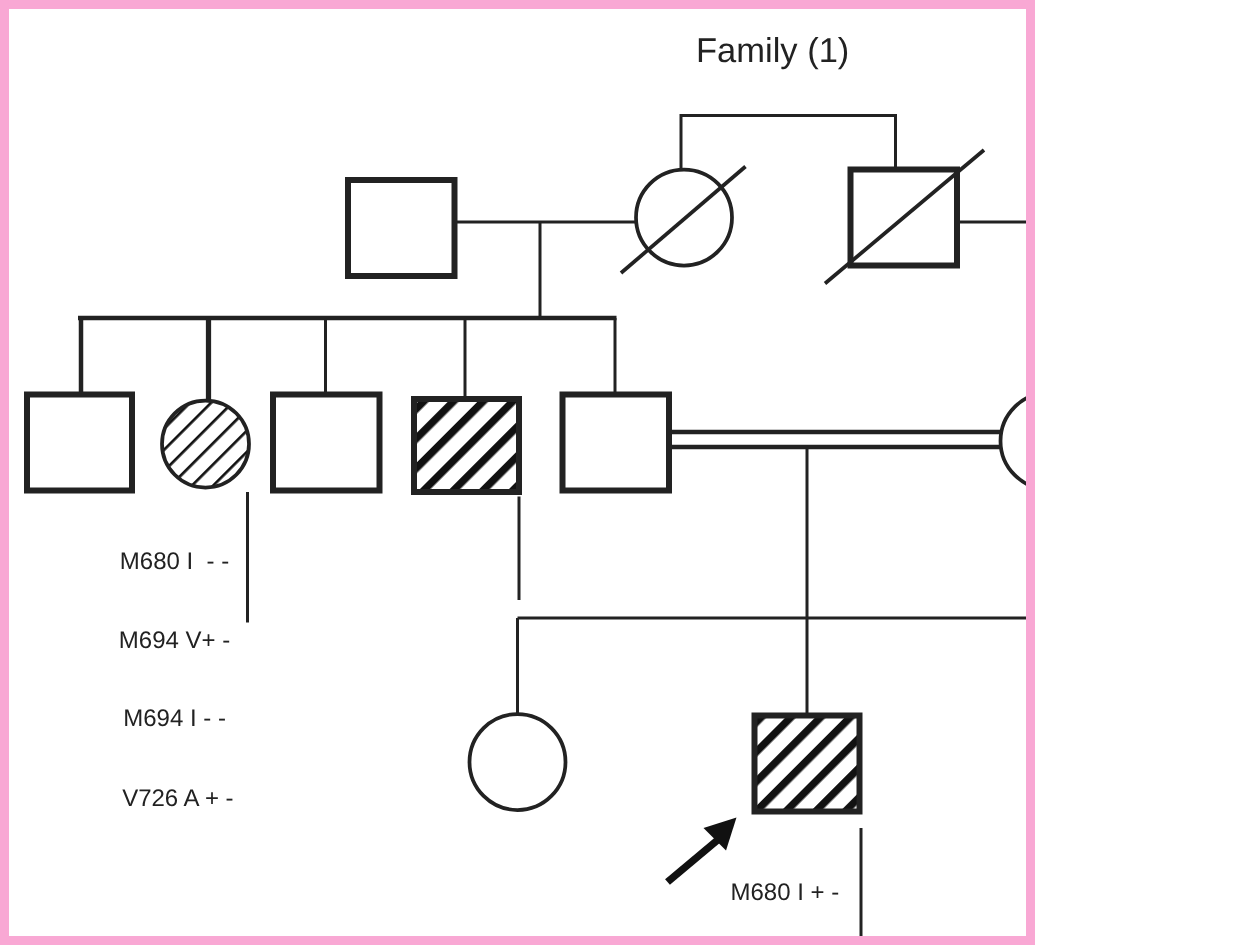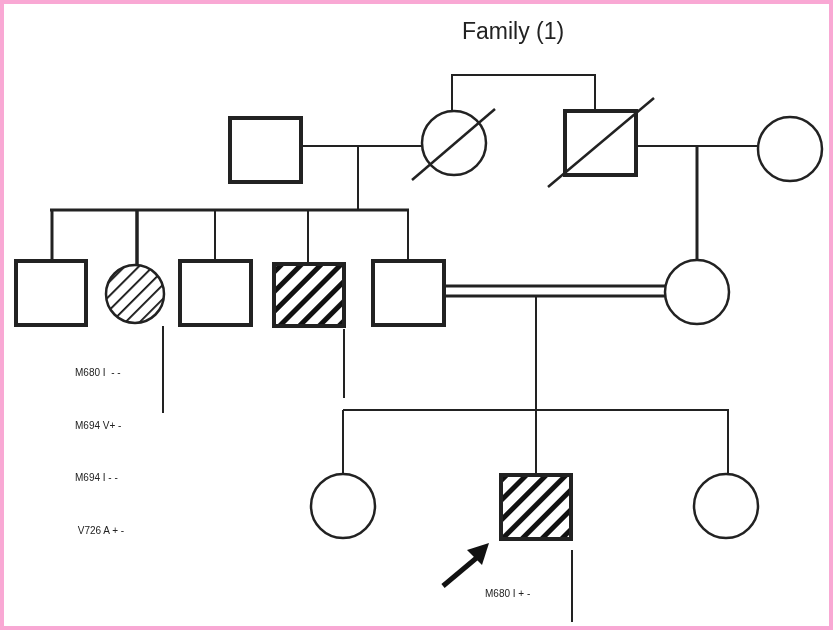--- a/index.html
+++ b/index.html
@@ -1,33 +1,34 @@
 <!DOCTYPE html>
 <html><head>
   <meta charset="utf-8">
   <style>
     html, body { margin: 0; padding: 0; background: #ffffff; }
     #stage {
       position: relative;
-      width: 833px; height: 630px;
+      width: 690px; height: 630px;
       box-sizing: border-box;
-      border: 4px solid #f9a8d4;
+      border: 6px solid #f9a8d4;
       background: #fff;
       overflow: hidden;
       font-family: "Liberation Sans", sans-serif;
+      text-align: center;
     }
     svg { position: absolute; left: 0; top: 0; }
     .title {
       position: absolute; left: 458px; top: 14px;
       font-size: 23px; color: #222;
       font-family: "Liberation Sans", sans-serif;
     }
     .geno {
       position: absolute;
-      font-size: 10px; line-height: 17.5px; color: #222;
+      font-size: 16px; line-height: 17.5px; color: #222;
       font-family: "Liberation Sans", sans-serif;
       white-space: pre;
     }
     .geno .row { display: block; }
   </style>
 </head>
 <body>
 
 <div id="stage">
 

